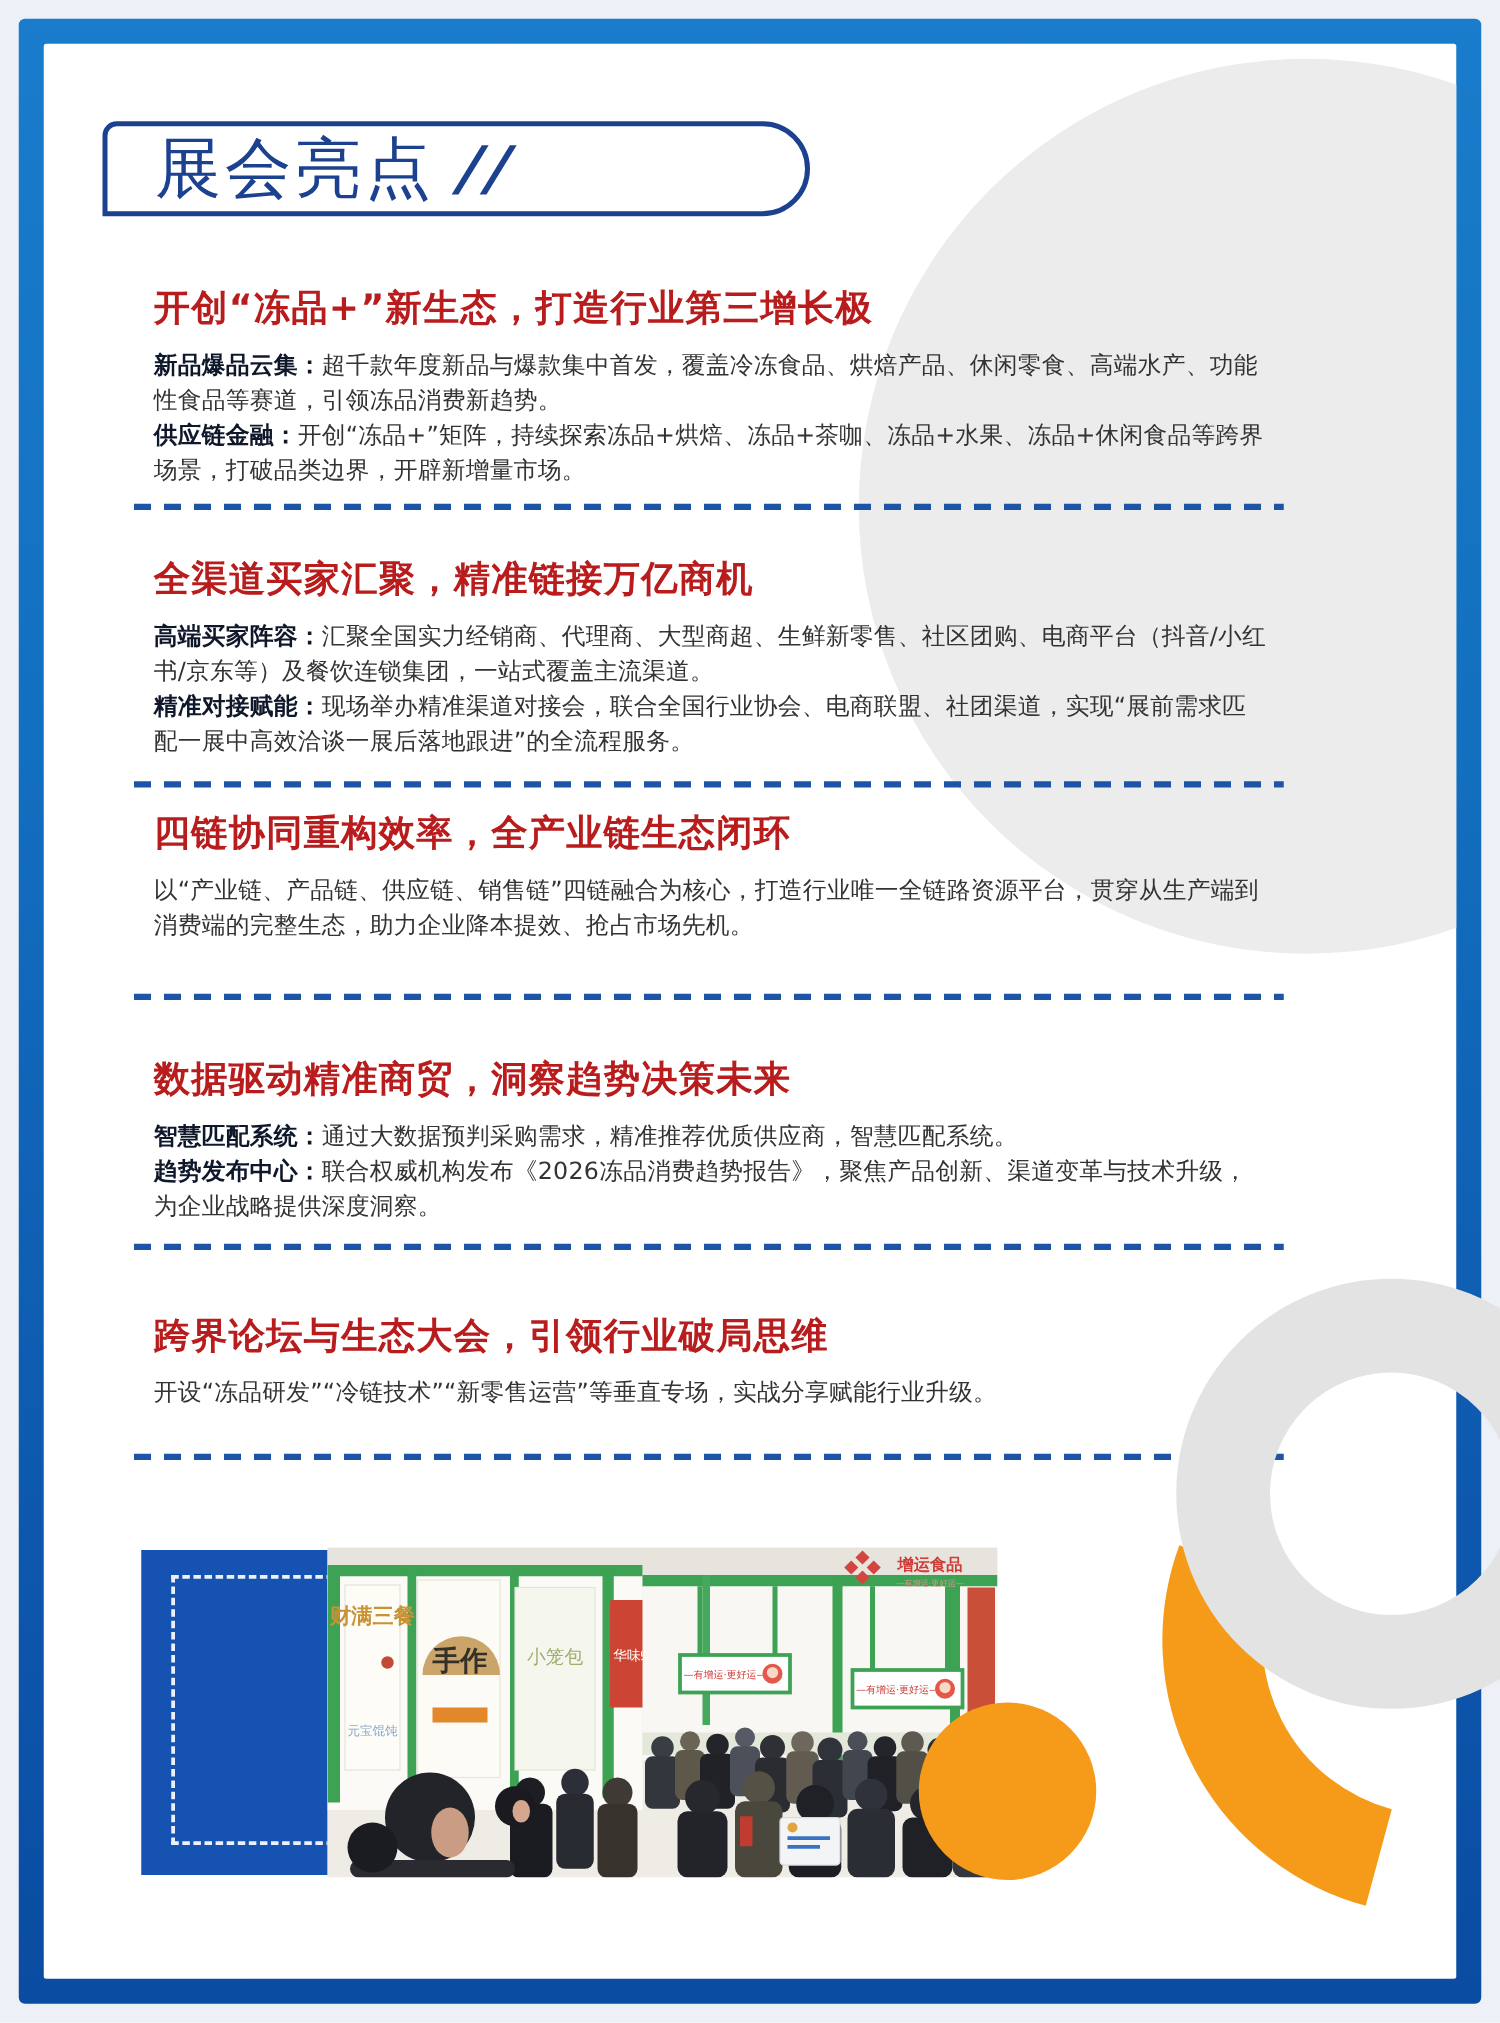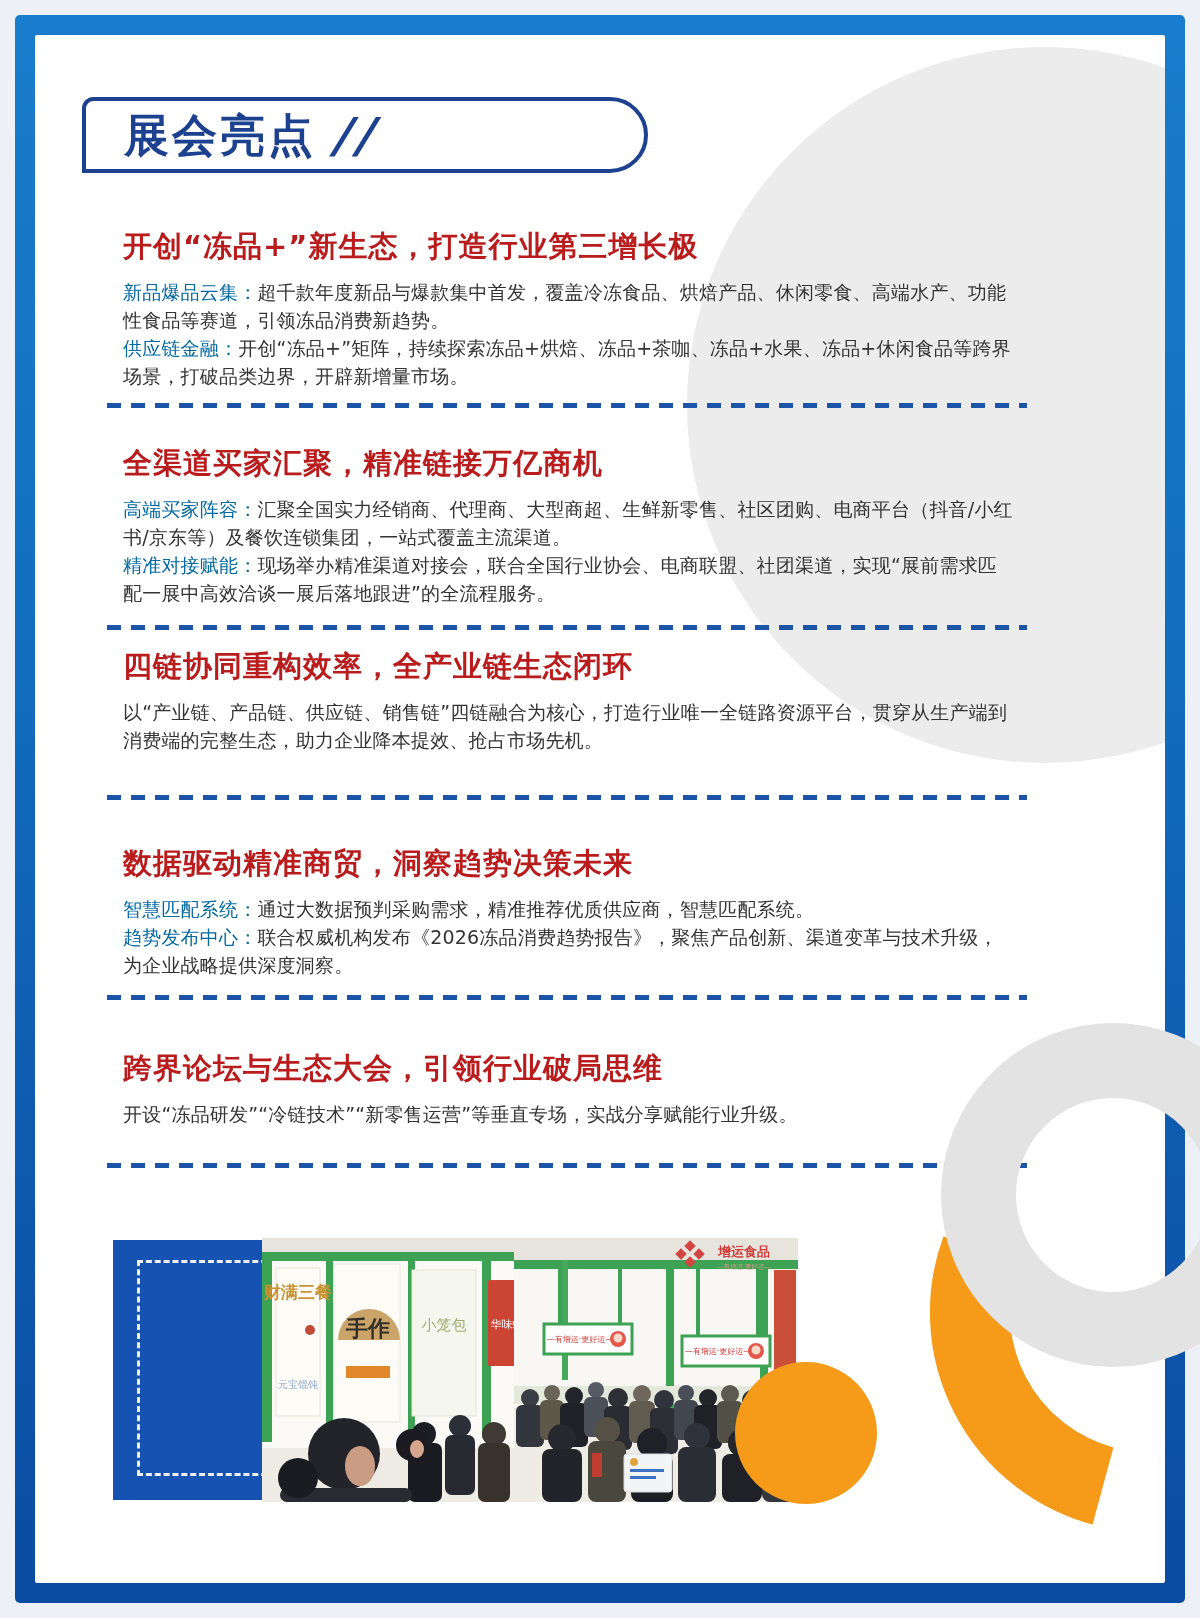--- a/index.html
+++ b/index.html
@@ -7,27 +7,27 @@
   .page{position:relative;width:1200px;height:1618px;background:#EDF1F7;overflow:hidden;}
   .frame{position:absolute;inset:15px;background:linear-gradient(180deg,#1A7CCC 0%,#1370C0 35%,#0E5BB0 70%,#0A4CA2 100%);border-radius:5px;}
   .card{position:absolute;inset:35px;background:#ffffff;border-radius:2px;overflow:hidden;}
   
   .circle-top{position:absolute;left:652px;top:12px;width:716px;height:716px;border-radius:50%;background:#ECECEC;z-index:0;}
   .ring-gray{position:absolute;left:941px;top:1023px;width:344px;height:344px;border:75px solid #E3E3E3;border-radius:50%;box-sizing:border-box;background:transparent;z-index:30;}
   .arc-svg{position:absolute;left:0;top:0;width:1130px;height:1548px;z-index:1;pointer-events:none;}
   .orange-dot{position:absolute;left:700px;top:1327px;width:142px;height:142px;border-radius:50%;background:#F59B19;z-index:4;}
   
   .title-box{position:absolute;left:47px;top:62px;width:566px;height:76px;border:4px solid #1C418F;border-radius:12px 40px 40px 0;box-sizing:border-box;display:flex;align-items:center;padding-left:38px;z-index:3;background:transparent;}
-  .title-text{font-size:45px;font-weight:700;color:#1C418F;letter-spacing:3px;line-height:1;}
+  .title-text{font-size:53px;font-weight:400;color:#1C418F;letter-spacing:3px;line-height:1;}
   .title-slashes{font-size:48px;font-weight:900;font-style:italic;color:#1C418F;margin-left:20px;letter-spacing:5px;line-height:1;transform:skewX(-6deg);}
   
   .section{position:absolute;left:88px;width:892px;z-index:2;}
   .section h2{margin:0 0 14px 0;font-size:29px;line-height:36px;font-weight:800;color:#b91c1c;letter-spacing:1px;}
   .section p{margin:0;font-size:19px;line-height:28px;color:#333333;letter-spacing:0.2px;}
-  .lbl{color:#0369a1;font-weight:400;}
+  .lbl{color:#0f172a;font-weight:700;}
   .sep{position:absolute;left:72px;width:920px;height:5px;z-index:2;background-image:repeating-linear-gradient(90deg,#1C55A8 0 14px,transparent 14px 24px);}
   
   .photo-panel{position:absolute;left:78px;top:1205px;width:149px;height:260px;background:#1652B2;overflow:hidden;z-index:1;}
   .panel-dashes{position:absolute;left:24px;top:20px;width:210px;height:216px;border:3px dashed rgba(255,255,255,0.92);box-sizing:border-box;}
   .photo{position:absolute;left:227px;top:1203px;width:536px;height:264px;z-index:2;}
 </style>
 </head>
 <body>
 
 <div class="page">

